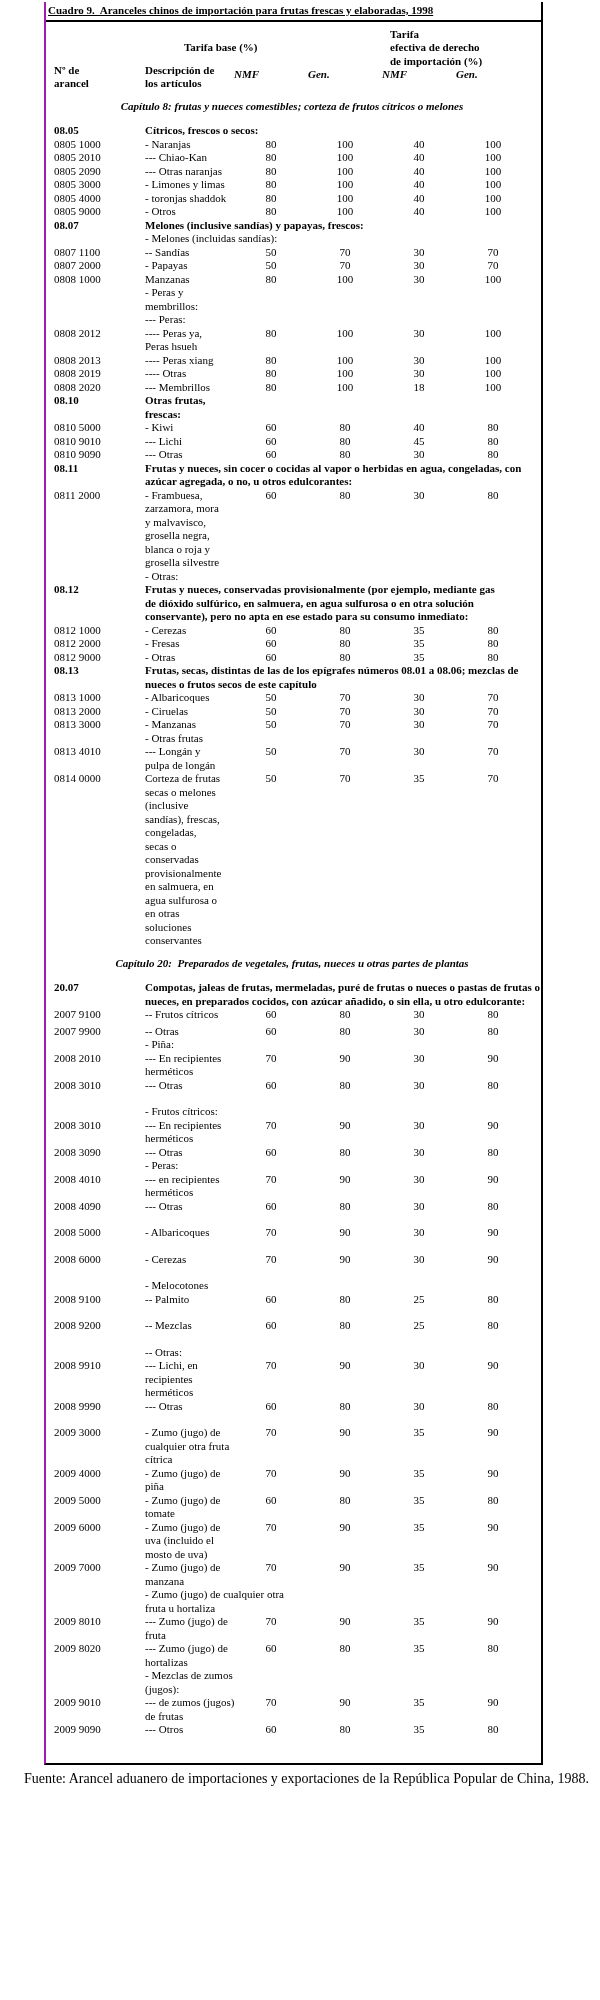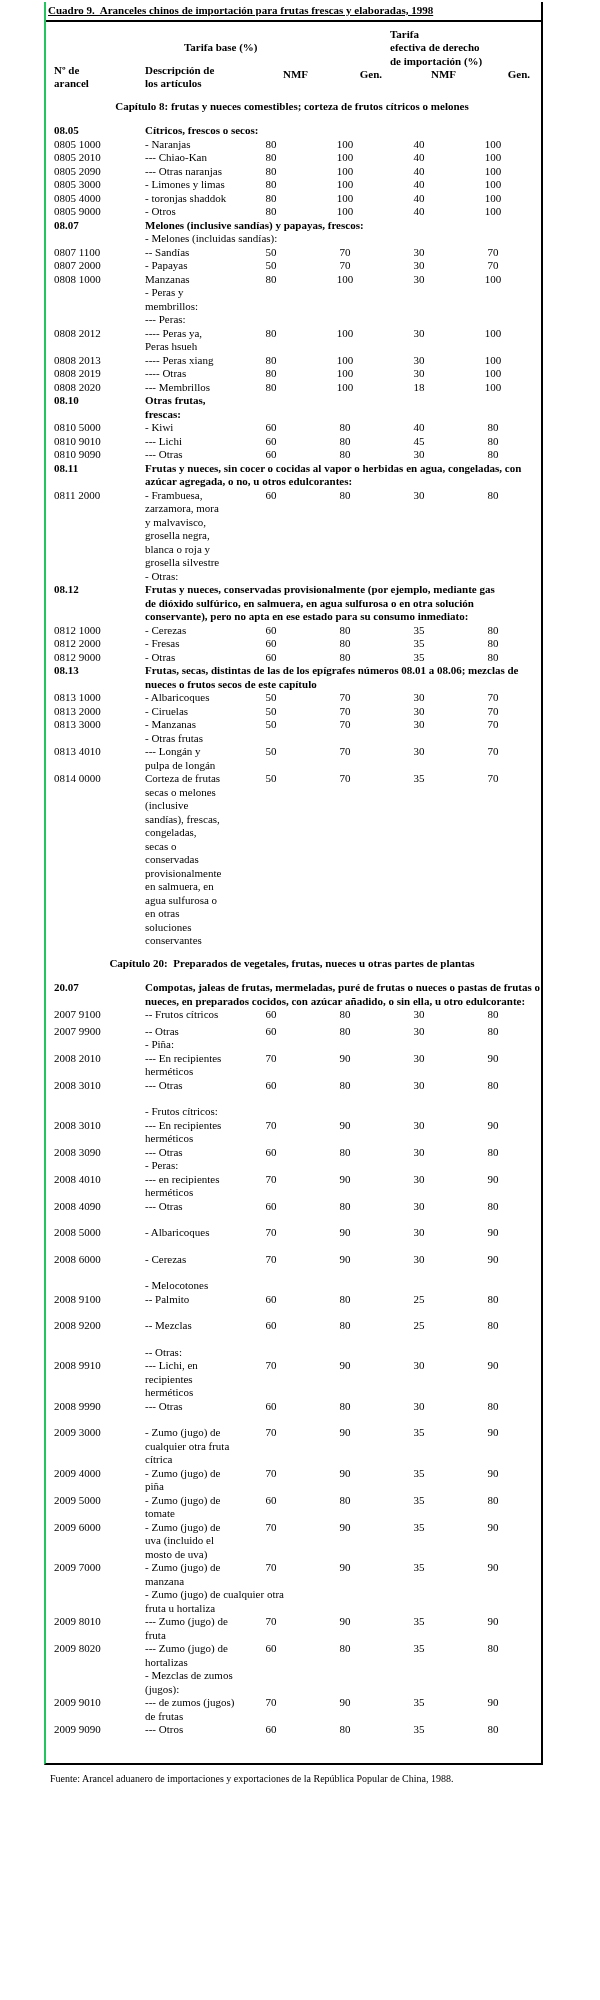--- a/index.html
+++ b/index.html
@@ -7,21 +7,21 @@
     width: 600px; height: 2000px;
     background: #ffffff; color: #000000;
     font-family: "Liberation Serif", "DejaVu Serif", serif;
     overflow: hidden;
   }
   .page { position: relative; width: 600px; height: 2000px; }
 
   .tbox {
     margin-left: 44px; margin-top: 2px;
     width: 495px;
-    border-left: 2px solid #22c55e;
+    border-left: 2px solid #a21caf;
     border-right: 2px solid #000;
     border-bottom: 2px solid #000;
     font-size: 11px; line-height: 13.5px;
   }
   .tbl-title {
     font-weight: bold;
     text-decoration: underline;
     border-bottom: 2px solid #000;
     padding: 2px 2px 2px 2px;
     white-space: pre;
@@ -33,40 +33,40 @@
     display: grid;
     grid-template-columns: 75px 105px 148px 148px;
     font-weight: bold;
     padding-top: 6px;
   }
   .h-code { padding-top: 36px; white-space: pre-line; }
   .h-desc { padding-top: 36px; padding-left: 16px; white-space: pre-line; }
   .h-gb-label { margin-top: 13px; margin-left: -50px; white-space: pre; }
   .g-base .h-sub { margin-top: 14px; }
   .h-ge-label { white-space: pre-line; padding-left: 8px; }
-  .h-sub { display: grid; grid-template-columns: 74px 74px; text-align: right; }
+  .h-sub { display: grid; grid-template-columns: 74px 74px; text-align: left; font-style: italic; }
 
   
   .row { display: grid; grid-template-columns: 75px 105px 74px 74px 74px 74px; }
   .c-code { white-space: pre; }
   .c-desc { padding-left: 16px; white-space: pre; }
   .c-num  { text-align: center; }
   .section .c-code, .section .c-desc { font-weight: bold; }
   .section .c-desc, .subhead .c-desc, .subhead_bold .c-desc { grid-column: 2 / -1; }
   .subhead_bold .c-desc { font-weight: bold; }
   .chapter .chapter-cell {
-    grid-column: 1 / -1; text-align: center; font-weight: bold; white-space: pre;
+    grid-column: 1 / -1; text-align: center; font-weight: bold; white-space: pre; font-style: italic;
   }
   .chapter { margin: 9px 0 11px 0; }
   .gap { margin-top: 13px; }
   .gap-sm { margin-top: 3px; }
 
   .source-note {
-    margin: 7px 0 0 50px;
-    font-size: 10px; line-height: 13.5px;
+    margin: 7px 0 0 24px;
+    font-size: 14px; line-height: 13.5px;
     white-space: pre;
   }
 </style>
 </head>
 <body>
 
 <div class="page">
 
   <div class="tbox">
     <div class="tbl-title">Cuadro 9.  Aranceles chinos de importación para frutas frescas y elaboradas, 1998</div>

